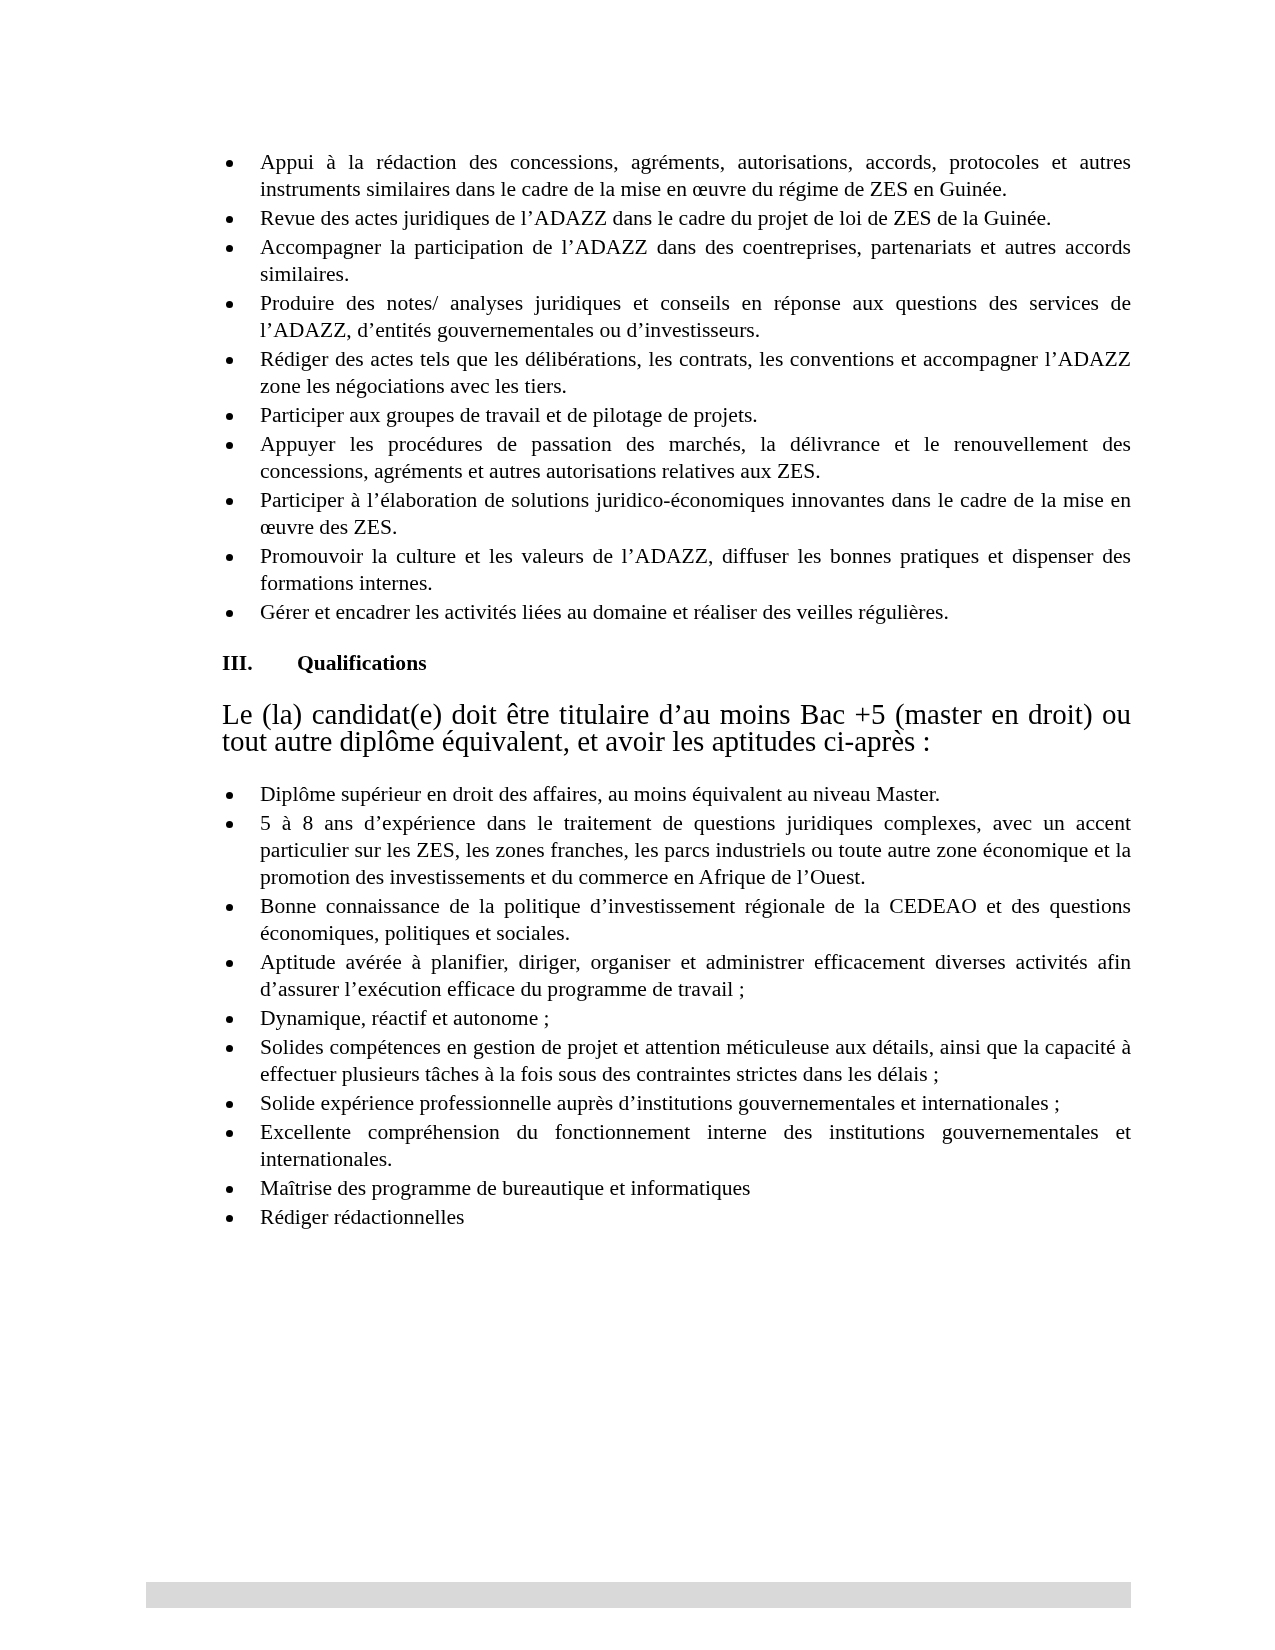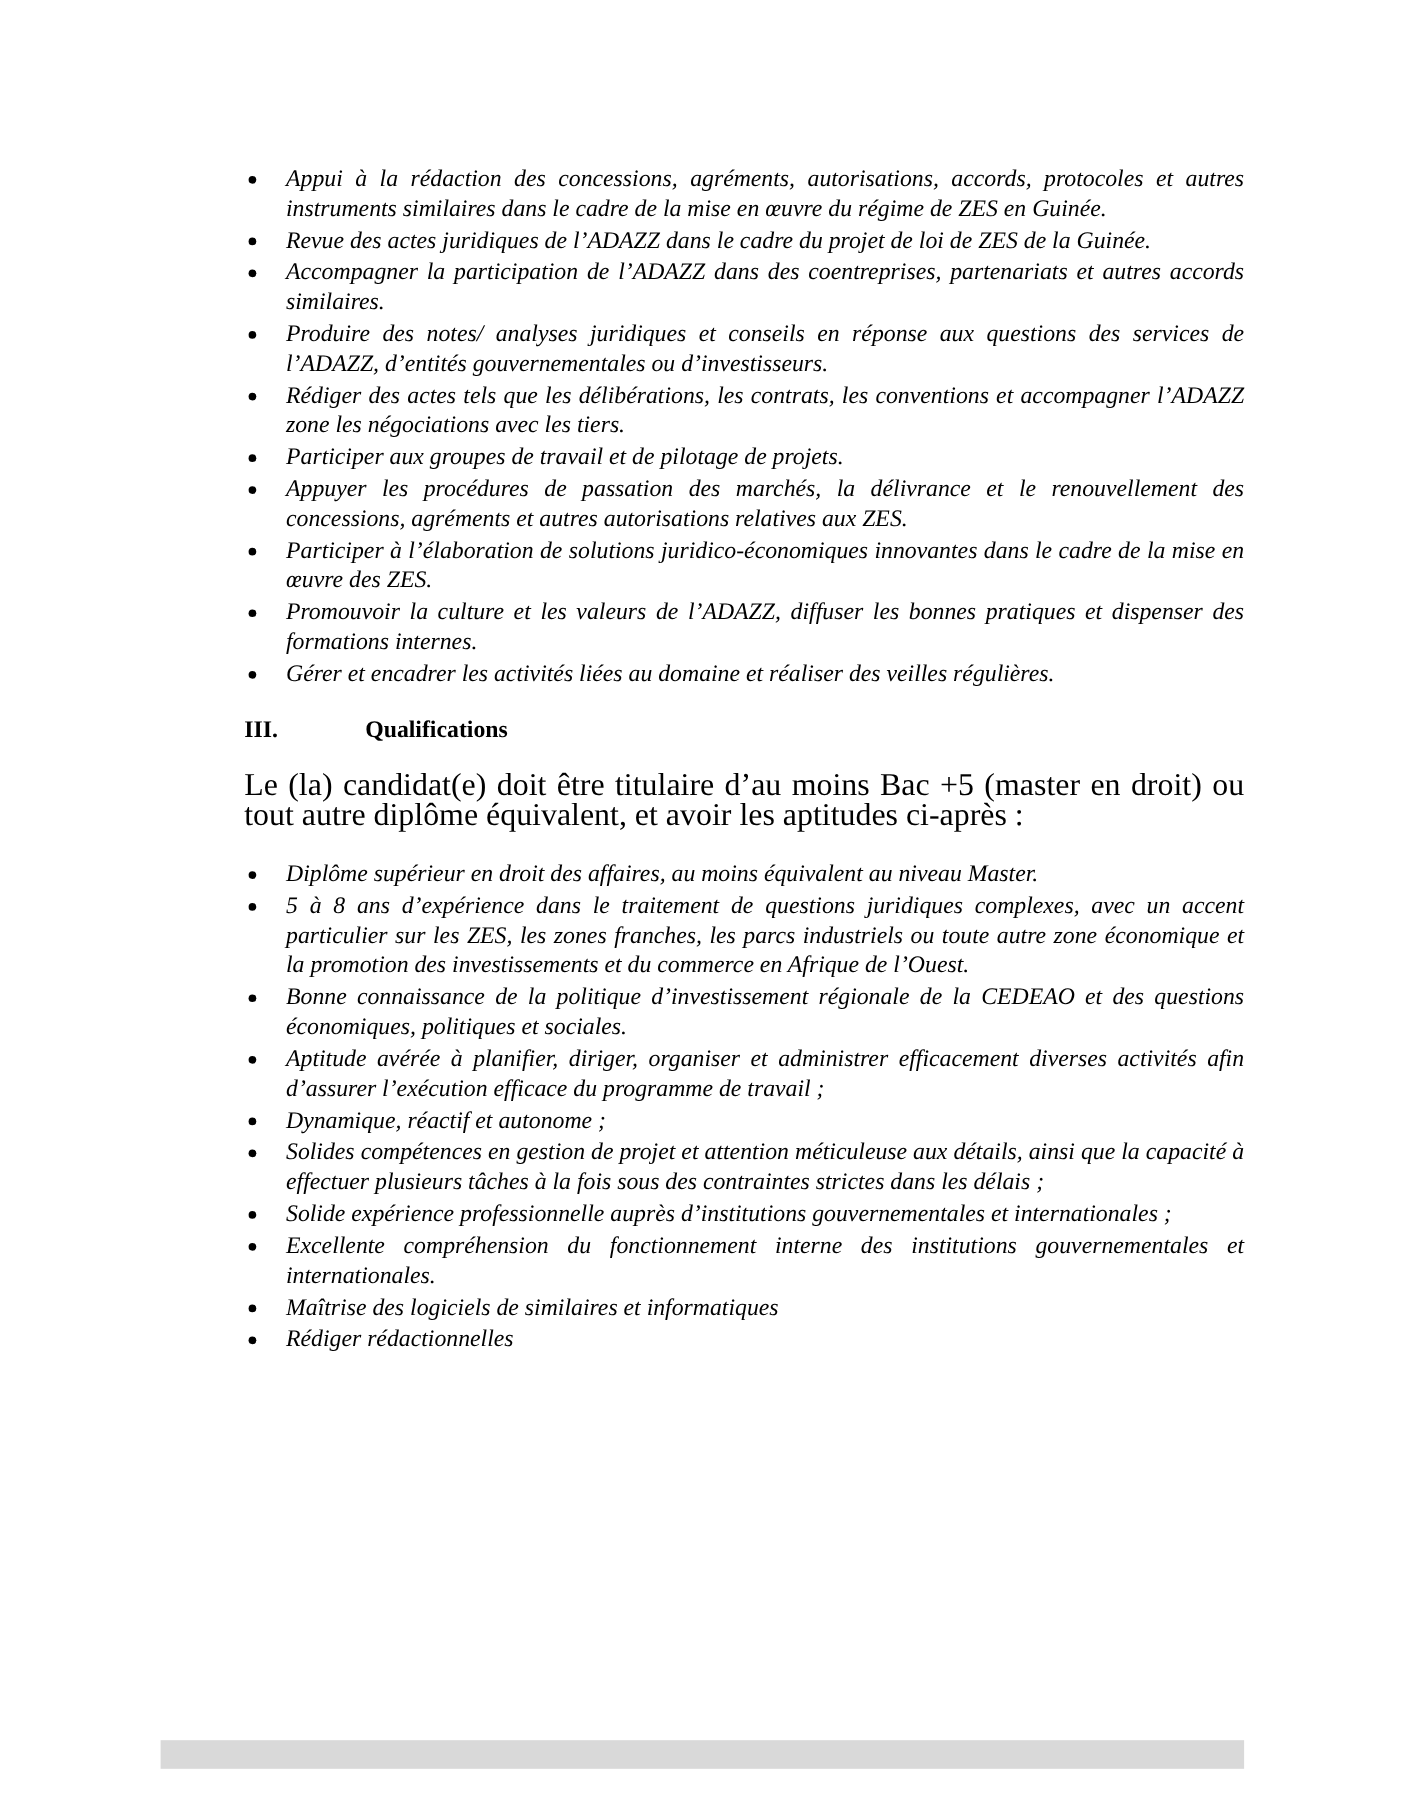--- a/index.html
+++ b/index.html
@@ -1,24 +1,24 @@
 <!DOCTYPE html>
 <html><head>
 <meta charset="utf-8">
 <style>
   html, body { margin: 0; padding: 0; background: #ffffff; }
   body { width: 1275px; height: 1650px; position: relative; overflow: hidden;
          font-family: "Liberation Serif", "DejaVu Serif", serif; color: #000; }
   .page { position: absolute; left: 222px; top: 149px; width: 909px; }
-  ul.bullets { list-style: none; margin: 0; padding: 0; font-style: italic; }
+  ul.bullets { list-style: none; margin: 0; padding: 0; }
   ul.bullets li { position: relative; padding-left: 38px; font-size: 21.6px; line-height: 27px;
                   text-align: justify; margin-bottom: 2px; }
   ul.bullets li .dot { position: absolute; left: 4px; top: 11px; width: 7px; height: 7px;
                        border-radius: 50%; background: #000; }
-  .heading { font-weight: bold; font-size: 21.6px; line-height: 27px; margin: 24px 0 0 0; display: flex; gap: 35px; }
+  .heading { font-weight: bold; font-size: 21.6px; line-height: 27px; margin: 24px 0 0 0; display: flex; }
   .heading .num { width: 75px; }
   .para { font-size: 29px; line-height: 27px; text-align: justify; margin: 24px 0 26px 0; }
   .footer-bar { position: absolute; left: 146px; top: 1582px; width: 985px; height: 26px;
                 background: #d9d9d9; }
 </style>
 </head>
 <body>
 
 <div class="page">
   <ul class="bullets">
@@ -43,18 +43,18 @@
 
   <ul class="bullets">
     <li><span class="dot"></span><span>Diplôme supérieur en droit des affaires, au moins équivalent au niveau Master.</span></li>
     <li><span class="dot"></span><span>5 à 8 ans d’expérience dans le traitement de questions juridiques complexes, avec un accent particulier sur les ZES, les zones franches, les parcs industriels ou toute autre zone économique et la promotion des investissements et du commerce en Afrique de l’Ouest.</span></li>
     <li><span class="dot"></span><span>Bonne connaissance de la politique d’investissement régionale de la CEDEAO et des questions économiques, politiques et sociales.</span></li>
     <li><span class="dot"></span><span>Aptitude avérée à planifier, diriger, organiser et administrer efficacement diverses activités afin d’assurer l’exécution efficace du programme de travail ;</span></li>
     <li><span class="dot"></span><span>Dynamique, réactif et autonome ;</span></li>
     <li><span class="dot"></span><span>Solides compétences en gestion de projet et attention méticuleuse aux détails, ainsi que la capacité à effectuer plusieurs tâches à la fois sous des contraintes strictes dans les délais ;</span></li>
     <li><span class="dot"></span><span>Solide expérience professionnelle auprès d’institutions gouvernementales et internationales ;</span></li>
     <li><span class="dot"></span><span>Excellente compréhension du fonctionnement interne des institutions gouvernementales et internationales.</span></li>
-    <li><span class="dot"></span><span>Maîtrise des logiciels de similaires et informatiques</span></li>
+    <li><span class="dot"></span><span>Maîtrise des programme de bureautique et informatiques</span></li>
     <li><span class="dot"></span><span>Rédiger rédactionnelles</span></li>
   </ul>
 </div>
 
 <div class="footer-bar"></div>
 
 </body></html>

